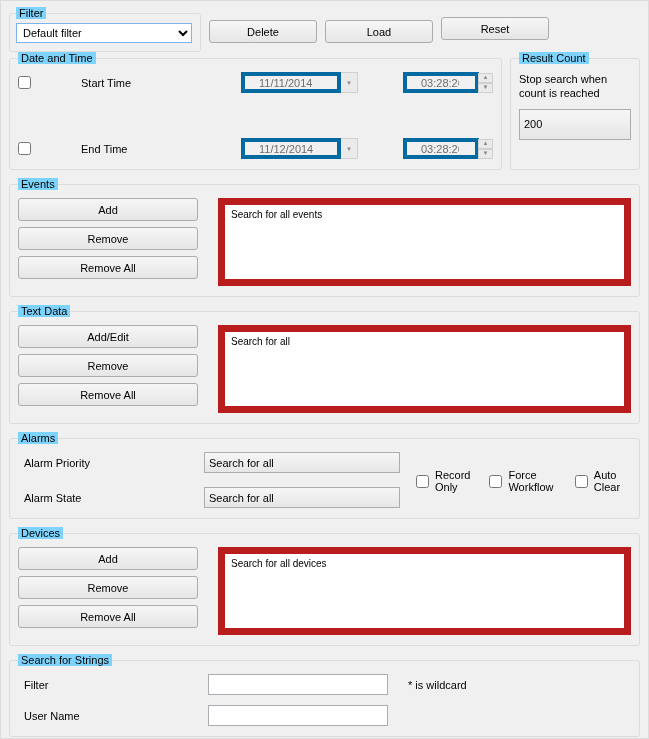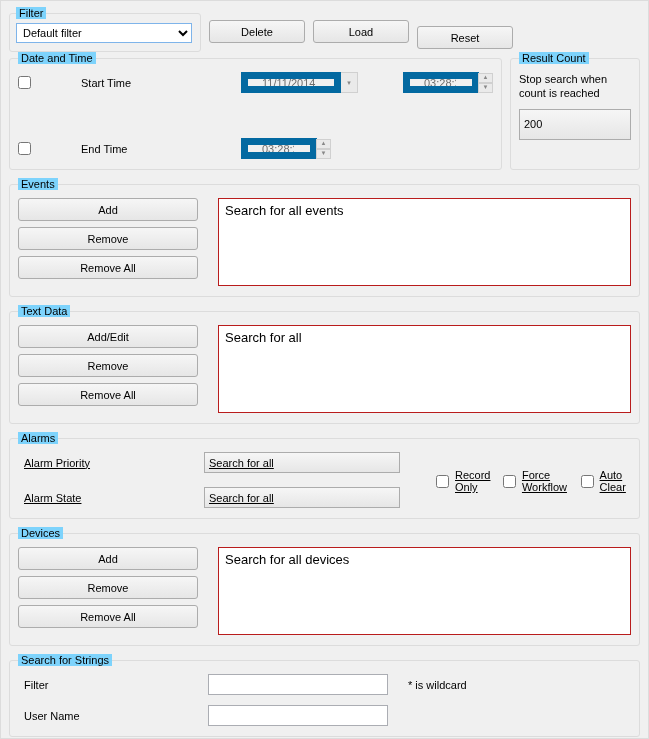--- a/index.html
+++ b/index.html
@@ -44,21 +44,21 @@
 .txtbox, .combo, .timebox {
   border: 1px solid #abadb3;
   background: #fff;
   height: 21px;
   font-size: 11px;
   padding: 2px 4px;
 }
 .disabled-input {
   background: #f0f0f0;
   color: #6d6d6d;
-  border: 7px solid #0369a1;
+  border: 4px solid #0369a1;
   padding-left: 14px;
 }
 .combo {
   appearance: none;
   padding-right: 18px;
   background-image: linear-gradient(45deg, transparent 50%, #555 50%), linear-gradient(135deg, #555 50%, transparent 50%);
   background-position: right 8px center, right 4px center;
   background-size: 4px 4px, 4px 4px;
   background-repeat: no-repeat;
 }
@@ -66,42 +66,42 @@
   background: linear-gradient(#f6f6f6,#e6e6e6);
   border: 1px solid #acacac;
   appearance: none;
   padding-right: 18px;
   background-image: linear-gradient(#f6f6f6,#e6e6e6), linear-gradient(45deg, transparent 50%, #555 50%), linear-gradient(135deg, #555 50%, transparent 50%);
   background-position: 0 0, right 10px center, right 6px center;
   background-size: 100% 100%, 4px 4px, 4px 4px;
   background-repeat: no-repeat;
 }
 .listbox {
-  border: 1px solid #b91c1c;
+  border: 7px solid #b91c1c;
   background: #fff;
-  font-size: 13px;
+  font-size: 10px;
   padding: 4px 6px;
   overflow: auto;
 }
 .checkbox { width: 13px; height: 13px; }
 
 
 .filter-row { display: flex; gap: 8px; align-items: flex-end; }
 .filter-row fieldset { margin-bottom: 0; }
 .filter-fs { width: 192px; padding: 4px 6px 8px 6px; }
 .filter-select {
   width: 176px;
   height: 20px;
   border: 1px solid #7eb4ea;
   background:#fff;
   font-size: 11px;
   padding: 1px 2px;
 }
 .filter-select option.sel { background: #3399ff; color:#fff; }
-.filter-btn { width: 96px; }
+.filter-btn { width: 108px; }
 
 
 .dt-row { display:flex; gap:8px; }
 .dt-fs { flex:1; }
 .rc-fs { width: 196px; }
 .dt-grid { display:grid; grid-template-columns: 18px 70px 1fr auto auto; row-gap: 14px; column-gap: 4px; align-items:center;gap:45px; }
 .datebox-wrap { display:flex; align-items:center; }
 .datebox { width: 100px; }
 .timebox { width: 76px; text-align:right; padding-right:16px; }
 .spinner { display:inline-flex; flex-direction:column; margin-left:-1px; }
@@ -134,21 +134,21 @@
 
 <div class="filter-row">
   <fieldset class="filter-fs">
     <legend>Filter</legend>
     <select class="filter-select">
       <option class="sel" selected="">Default filter</option>
     </select>
   </fieldset>
   <button class="btn filter-btn" style="margin-bottom:9px">Delete</button>
   <button class="btn filter-btn" style="margin-bottom:9px">Load</button>
-  <button class="btn filter-btn" style="margin-bottom:3px">Reset</button>
+  <button class="btn filter-btn" style="margin-bottom:12px">Reset</button>
 </div>
 
 <div class="dt-row">
   <fieldset class="dt-fs">
     <legend>Date and Time</legend>
     <div class="dt-grid">
       <input type="checkbox" class="checkbox" style="">
       <span>Start Time</span>
       <span></span>
       <div class="datebox-wrap">
@@ -160,20 +160,24 @@
         <div class="spinner">
               <div class="sbtn">▲</div>
               <div class="sbtn">▼</div>
             </div>
       </div>
 
       <input type="checkbox" class="checkbox" style="">
       <span>End Time</span>
       <span></span>
       <div class="datebox-wrap">
+        <input class="txtbox disabled-input datebox" disabled="" value="11/12/2014" style="">
+        <div class="dropbtn">▾</div>
+      </div>
+      <div class="datebox-wrap">
         <input class="txtbox disabled-input timebox" disabled="" value="03:28:26 PM" style="">
         <div class="spinner">
               <div class="sbtn">▲</div>
               <div class="sbtn">▼</div>
             </div>
       </div>
     </div>
   </fieldset>
 
   <fieldset class="rc-fs">
@@ -208,21 +212,21 @@
       <button class="btn">Remove All</button>
     </div>
     <div class="listbox tri-list">
       <div>Search for all</div>
     </div>
   </div>
 </fieldset>
 
 <fieldset>
   <legend>Alarms</legend>
-  <div style="display:flex; gap:32px;text-decoration:underline;">
+  <div style="display:flex; gap:12px;">
     <div style="display:grid; grid-template-columns: 176px 200px; row-gap:14px; column-gap:10px; align-items:center;">
       <span class="lbl-indent">Alarm Priority</span>
       <select class="combo combo-gradient alarm-combo">
         <option selected="">Search for all</option>
       </select>
       <span class="lbl-indent">Alarm State</span>
       <select class="combo combo-gradient alarm-combo">
         <option selected="">Search for all</option>
       </select>
     </div>

